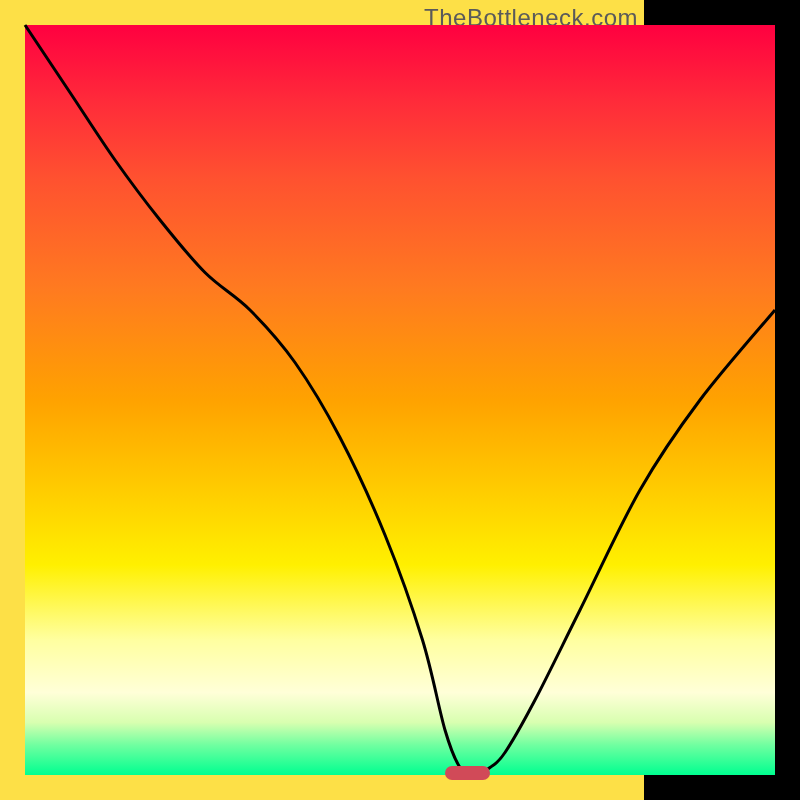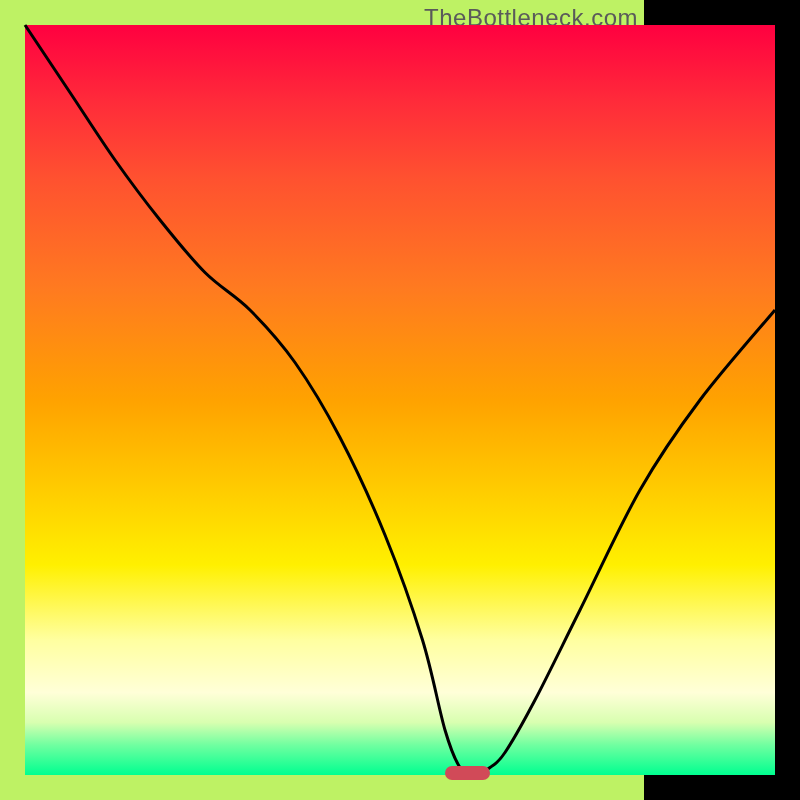--- a/index.html
+++ b/index.html
@@ -1,21 +1,21 @@
 <!DOCTYPE html>
 <html><head>
 <meta charset="utf-8">
 <style>
   * { margin: 0; padding: 0; box-sizing: border-box; }
   html, body { width: 800px; height: 800px; overflow: hidden; background: #000; }
   .frame {
     position: relative;
     width: 644px;
     height: 800px;
-    background: #bef264;
+    background: #fde047;
   }
   .watermark {
     position: absolute;
     top: 4px;
     right: 6px;
     font-family: Arial, Helvetica, sans-serif;
     font-size: 24px;
     font-weight: 500;
     color: #5a5a5a;
     letter-spacing: 0.5px;

